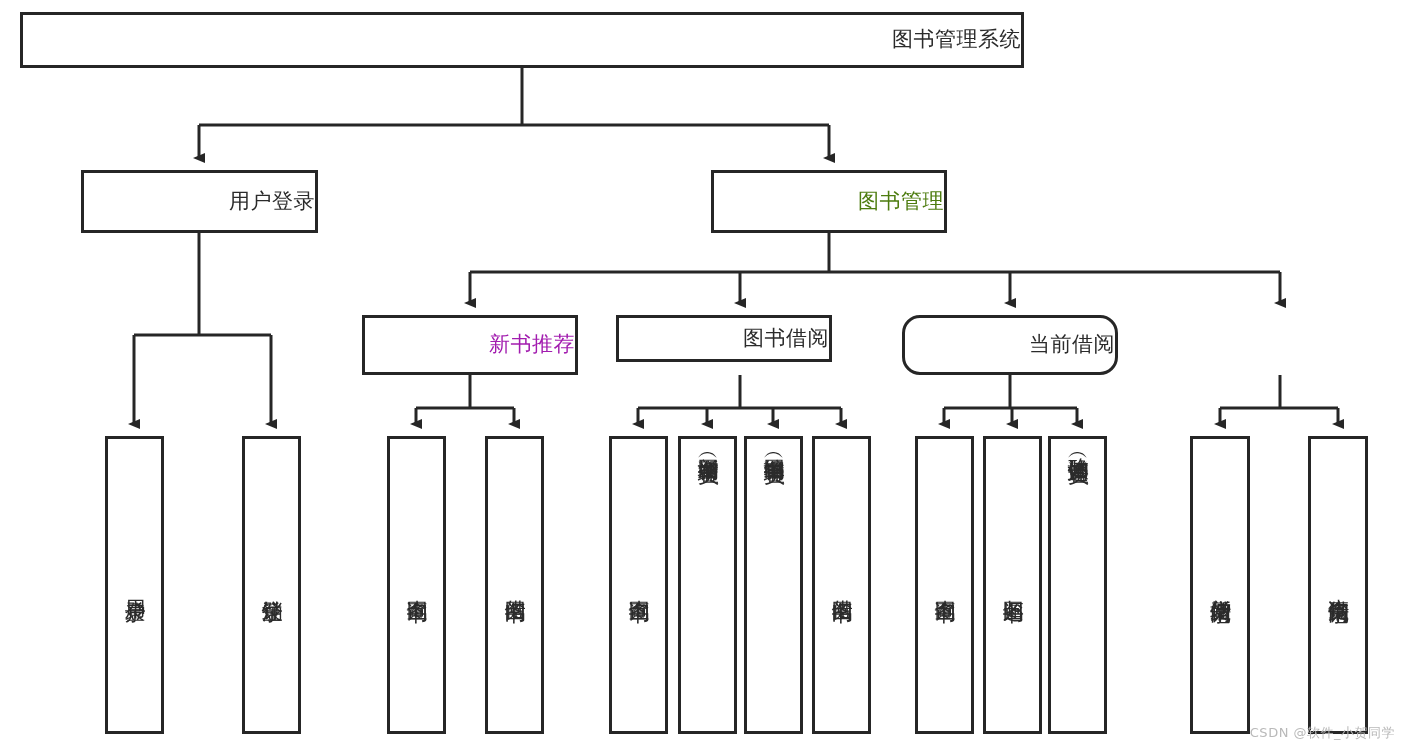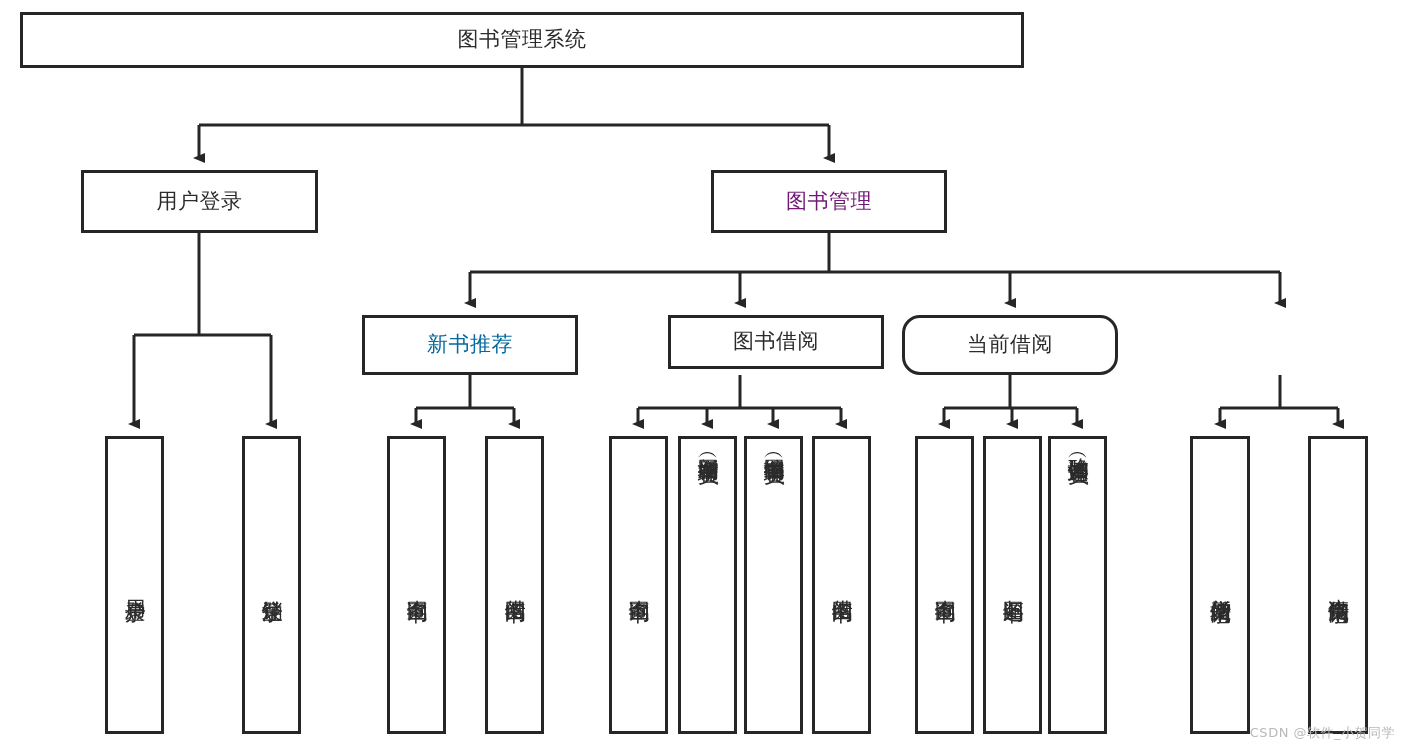--- a/index.html
+++ b/index.html
@@ -15,21 +15,21 @@
     font-family: "DejaVu Sans", "Liberation Sans", sans-serif;
     overflow: hidden;
   }
   .node {
     position: absolute;
     box-sizing: border-box;
     border: 3px solid #262626;
     background: #ffffff;
     display: flex;
     align-items: center;
-    justify-content: center;
+    justify-content: flex-end;
     color: #2b2b2b;
   }
   .node-label {
     font-size: 21px;
     line-height: 1.1;
     letter-spacing: 0.5px;
     white-space: nowrap;
     color: #2b2b2b;
   }
   .leaf {
@@ -140,27 +140,27 @@
   </svg>
 
   <div class="node" id="node-root" style="left: 20px; top: 12px; width: 1004px; height: 56px; border-color: rgb(38, 38, 38); background: rgb(255, 255, 255);">
     <span class="node-label" style="color: rgb(43, 43, 43);">图书管理系统</span>
   </div>
 
   <div class="node" id="node-l2-0" style="left: 81px; top: 170px; width: 237px; height: 63px; border-color: rgb(38, 38, 38); background: rgb(255, 255, 255);">
     <span class="node-label" style="color: rgb(43, 43, 43);">用户登录</span>
   </div>
   <div class="node" id="node-l2-1" style="left: 711px; top: 170px; width: 236px; height: 63px; border-color: rgb(38, 38, 38); background: rgb(255, 255, 255);">
-    <span class="node-label" style="color: #701a75;">图书管理</span>
+    <span class="node-label" style="color: #4d7c0f;">图书管理</span>
   </div>
 
   <div class="node" id="node-l3-0" style="left: 362px; top: 315px; width: 216px; height: 60px; border-color: rgb(38, 38, 38); background: rgb(255, 255, 255);">
-    <span class="node-label" style="color: #0369a1;">新书推荐</span>
-  </div>
-  <div class="node" id="node-l3-1" style="left: 668px; top: 315px; width: 216px; height: 54px; border-color: rgb(38, 38, 38); background: rgb(255, 255, 255);">
+    <span class="node-label" style="color: #a21caf;">新书推荐</span>
+  </div>
+  <div class="node" id="node-l3-1" style="left: 616px; top: 315px; width: 216px; height: 47px; border-color: rgb(38, 38, 38); background: rgb(255, 255, 255);">
     <span class="node-label" style="color: rgb(43, 43, 43);">图书借阅</span>
   </div>
   <div class="node" id="node-l3-2" style="left: 902px; top: 315px; width: 216px; height: 60px; border-color: rgb(38, 38, 38); background: rgb(255, 255, 255); border-radius: 18px;">
     <span class="node-label" style="color: rgb(43, 43, 43);">当前借阅</span>
   </div>
 
   <div class="leaf" id="leaf-0" style="left: 105px; top: 436px; width: 59px; height: 298px; border-color: rgb(38, 38, 38); background: rgb(255, 255, 255);">
     <span class="leaf-label" style="color: rgb(43, 43, 43);">用户登录</span>
   </div>
   <div class="leaf" id="leaf-1" style="left: 242px; top: 436px; width: 59px; height: 298px; border-color: rgb(38, 38, 38); background: rgb(255, 255, 255);">

